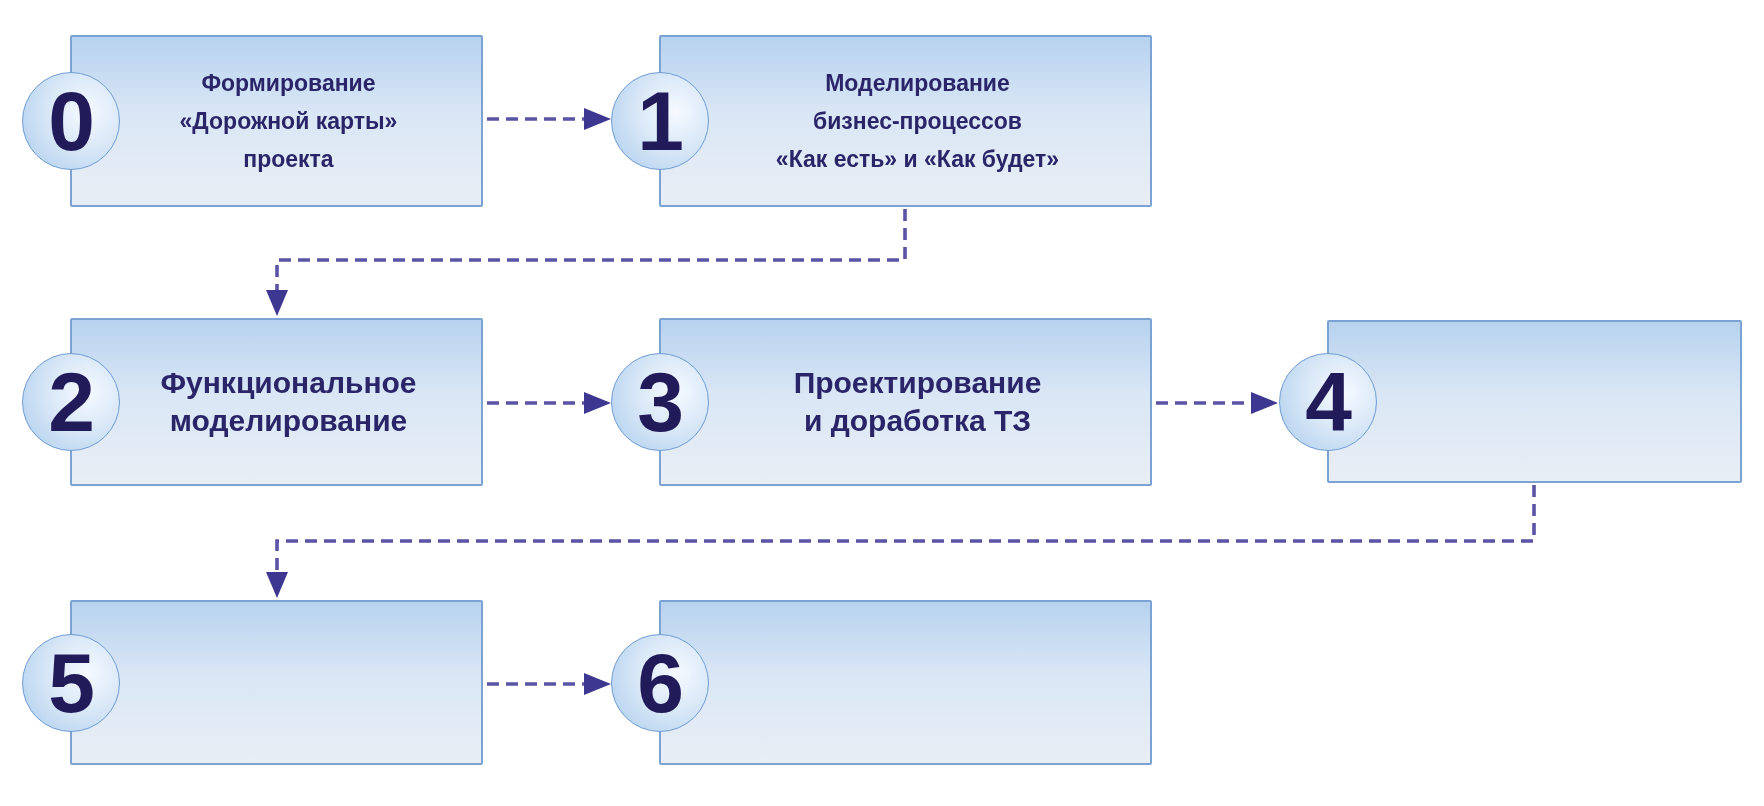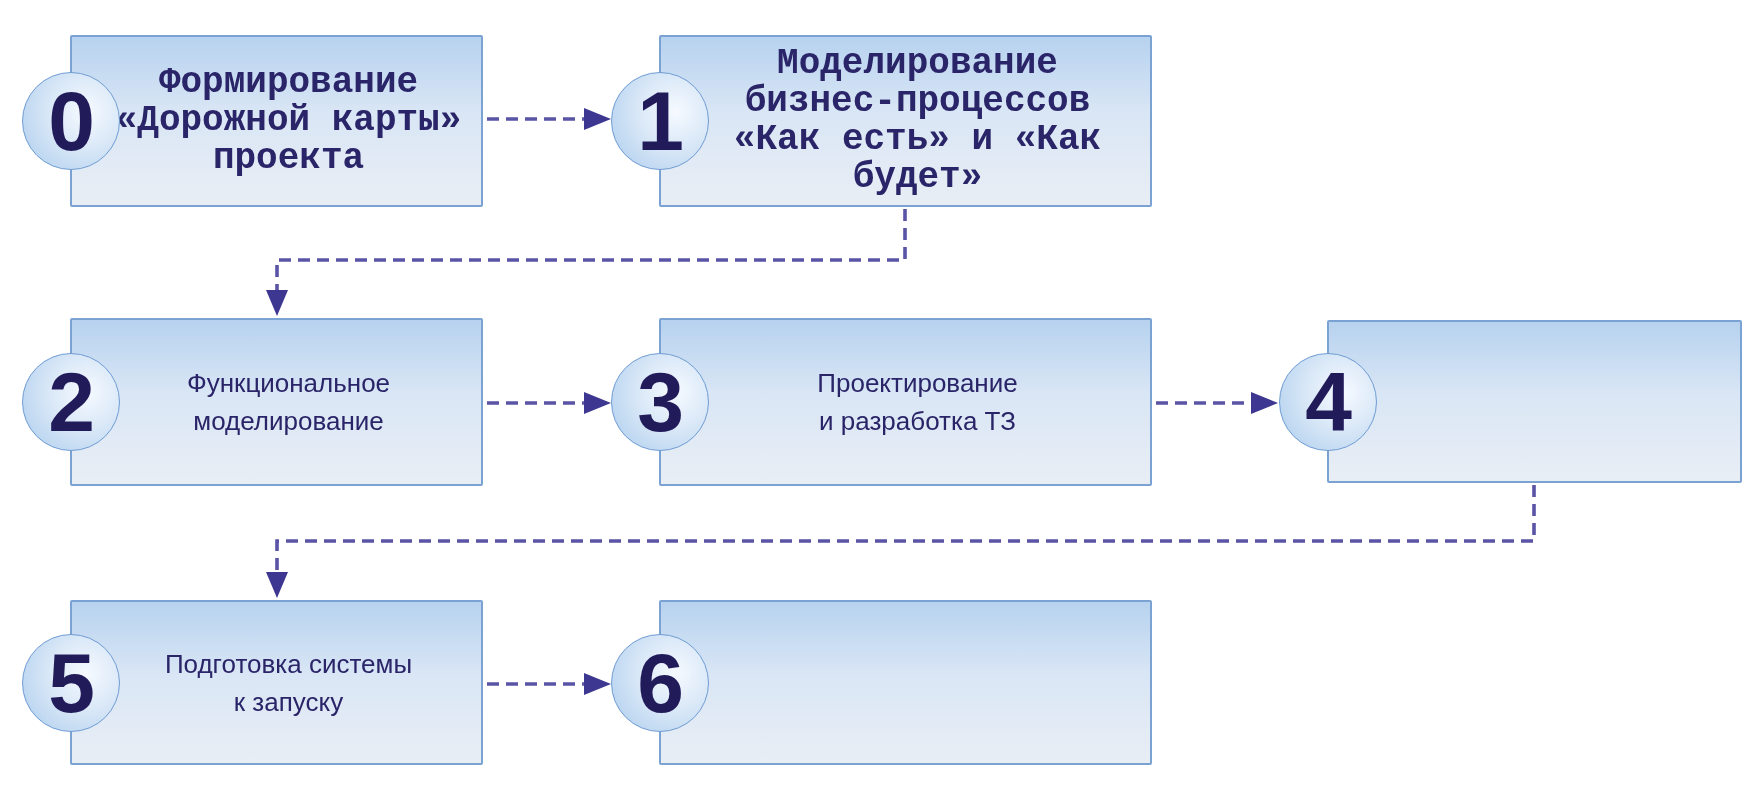--- a/index.html
+++ b/index.html
@@ -72,29 +72,29 @@
   .num {
     font-size: 84px;
     font-weight: bold;
     line-height: 98px;
     color: var(--number);
     letter-spacing: -1px;
   }
   .label {
     white-space: pre-line;
     text-align: center;
-    font-size: 26px;
+    font-size: 30px;
     line-height: 38px;
     color: var(--text);
     padding-left: 24px;
+    font-weight: bold;
   }
   .bold .label {
     font-weight: bold;
-    font-size: 36px;
-    font-family: Liberation Mono, monospace;
+    font-size: 23px;
   }
 </style>
 </head>
 <body>
 
 <div class="canvas">
 
   <svg class="connectors" width="1764" height="806" viewBox="0 0 1764 806" xmlns="http://www.w3.org/2000/svg">
     <g>
       <path class="dash" d="M487 119 H584"></path>
@@ -146,35 +146,33 @@
     </div>
     <div class="label">Функциональное
 моделирование</div>
   </div>
 
   <div class="stage s3">
     <div class="badge">
       <span class="num">3</span>
     </div>
     <div class="label">Проектирование
-и разработка ТЗ</div>
+и доработка ТЗ</div>
   </div>
 
   <div class="stage s4">
     <div class="badge">
       <span class="num">4</span>
     </div>
   </div>
 
   <div class="stage s5">
     <div class="badge">
       <span class="num">5</span>
     </div>
-    <div class="label">Подготовка системы
-к запуску</div>
   </div>
 
   <div class="stage s6">
     <div class="badge">
       <span class="num">6</span>
     </div>
   </div>
 
 </div>
 

